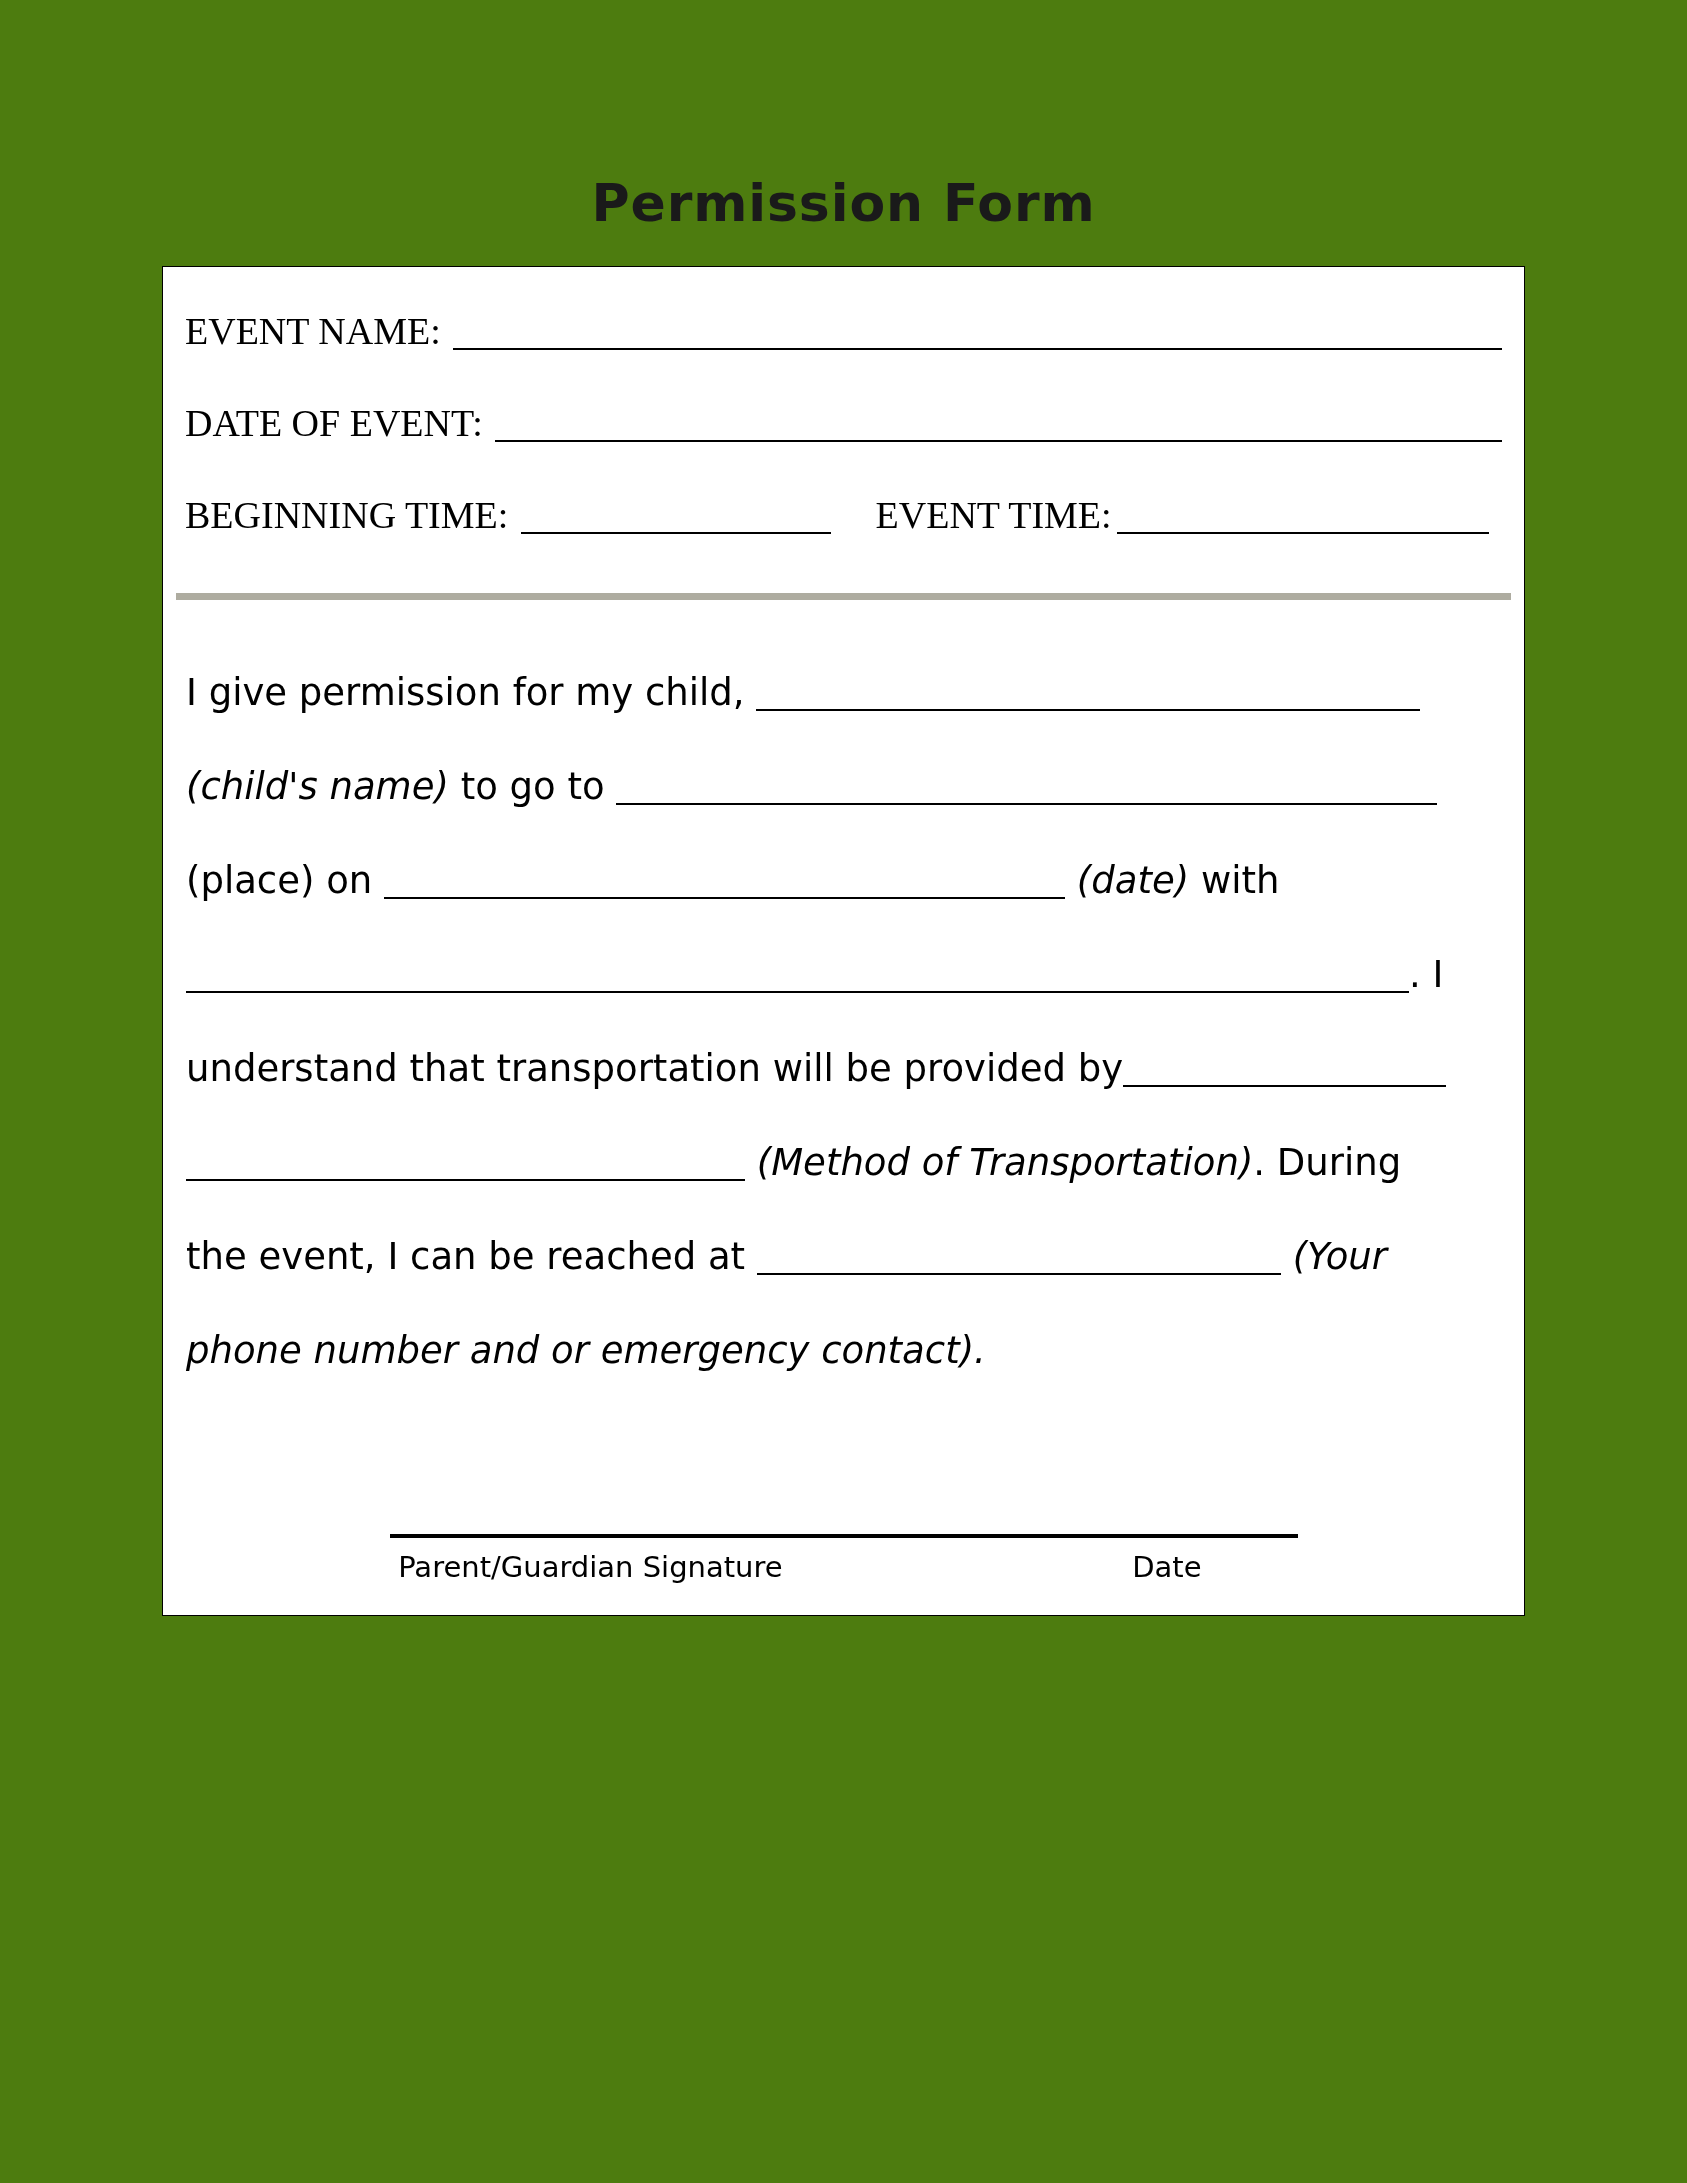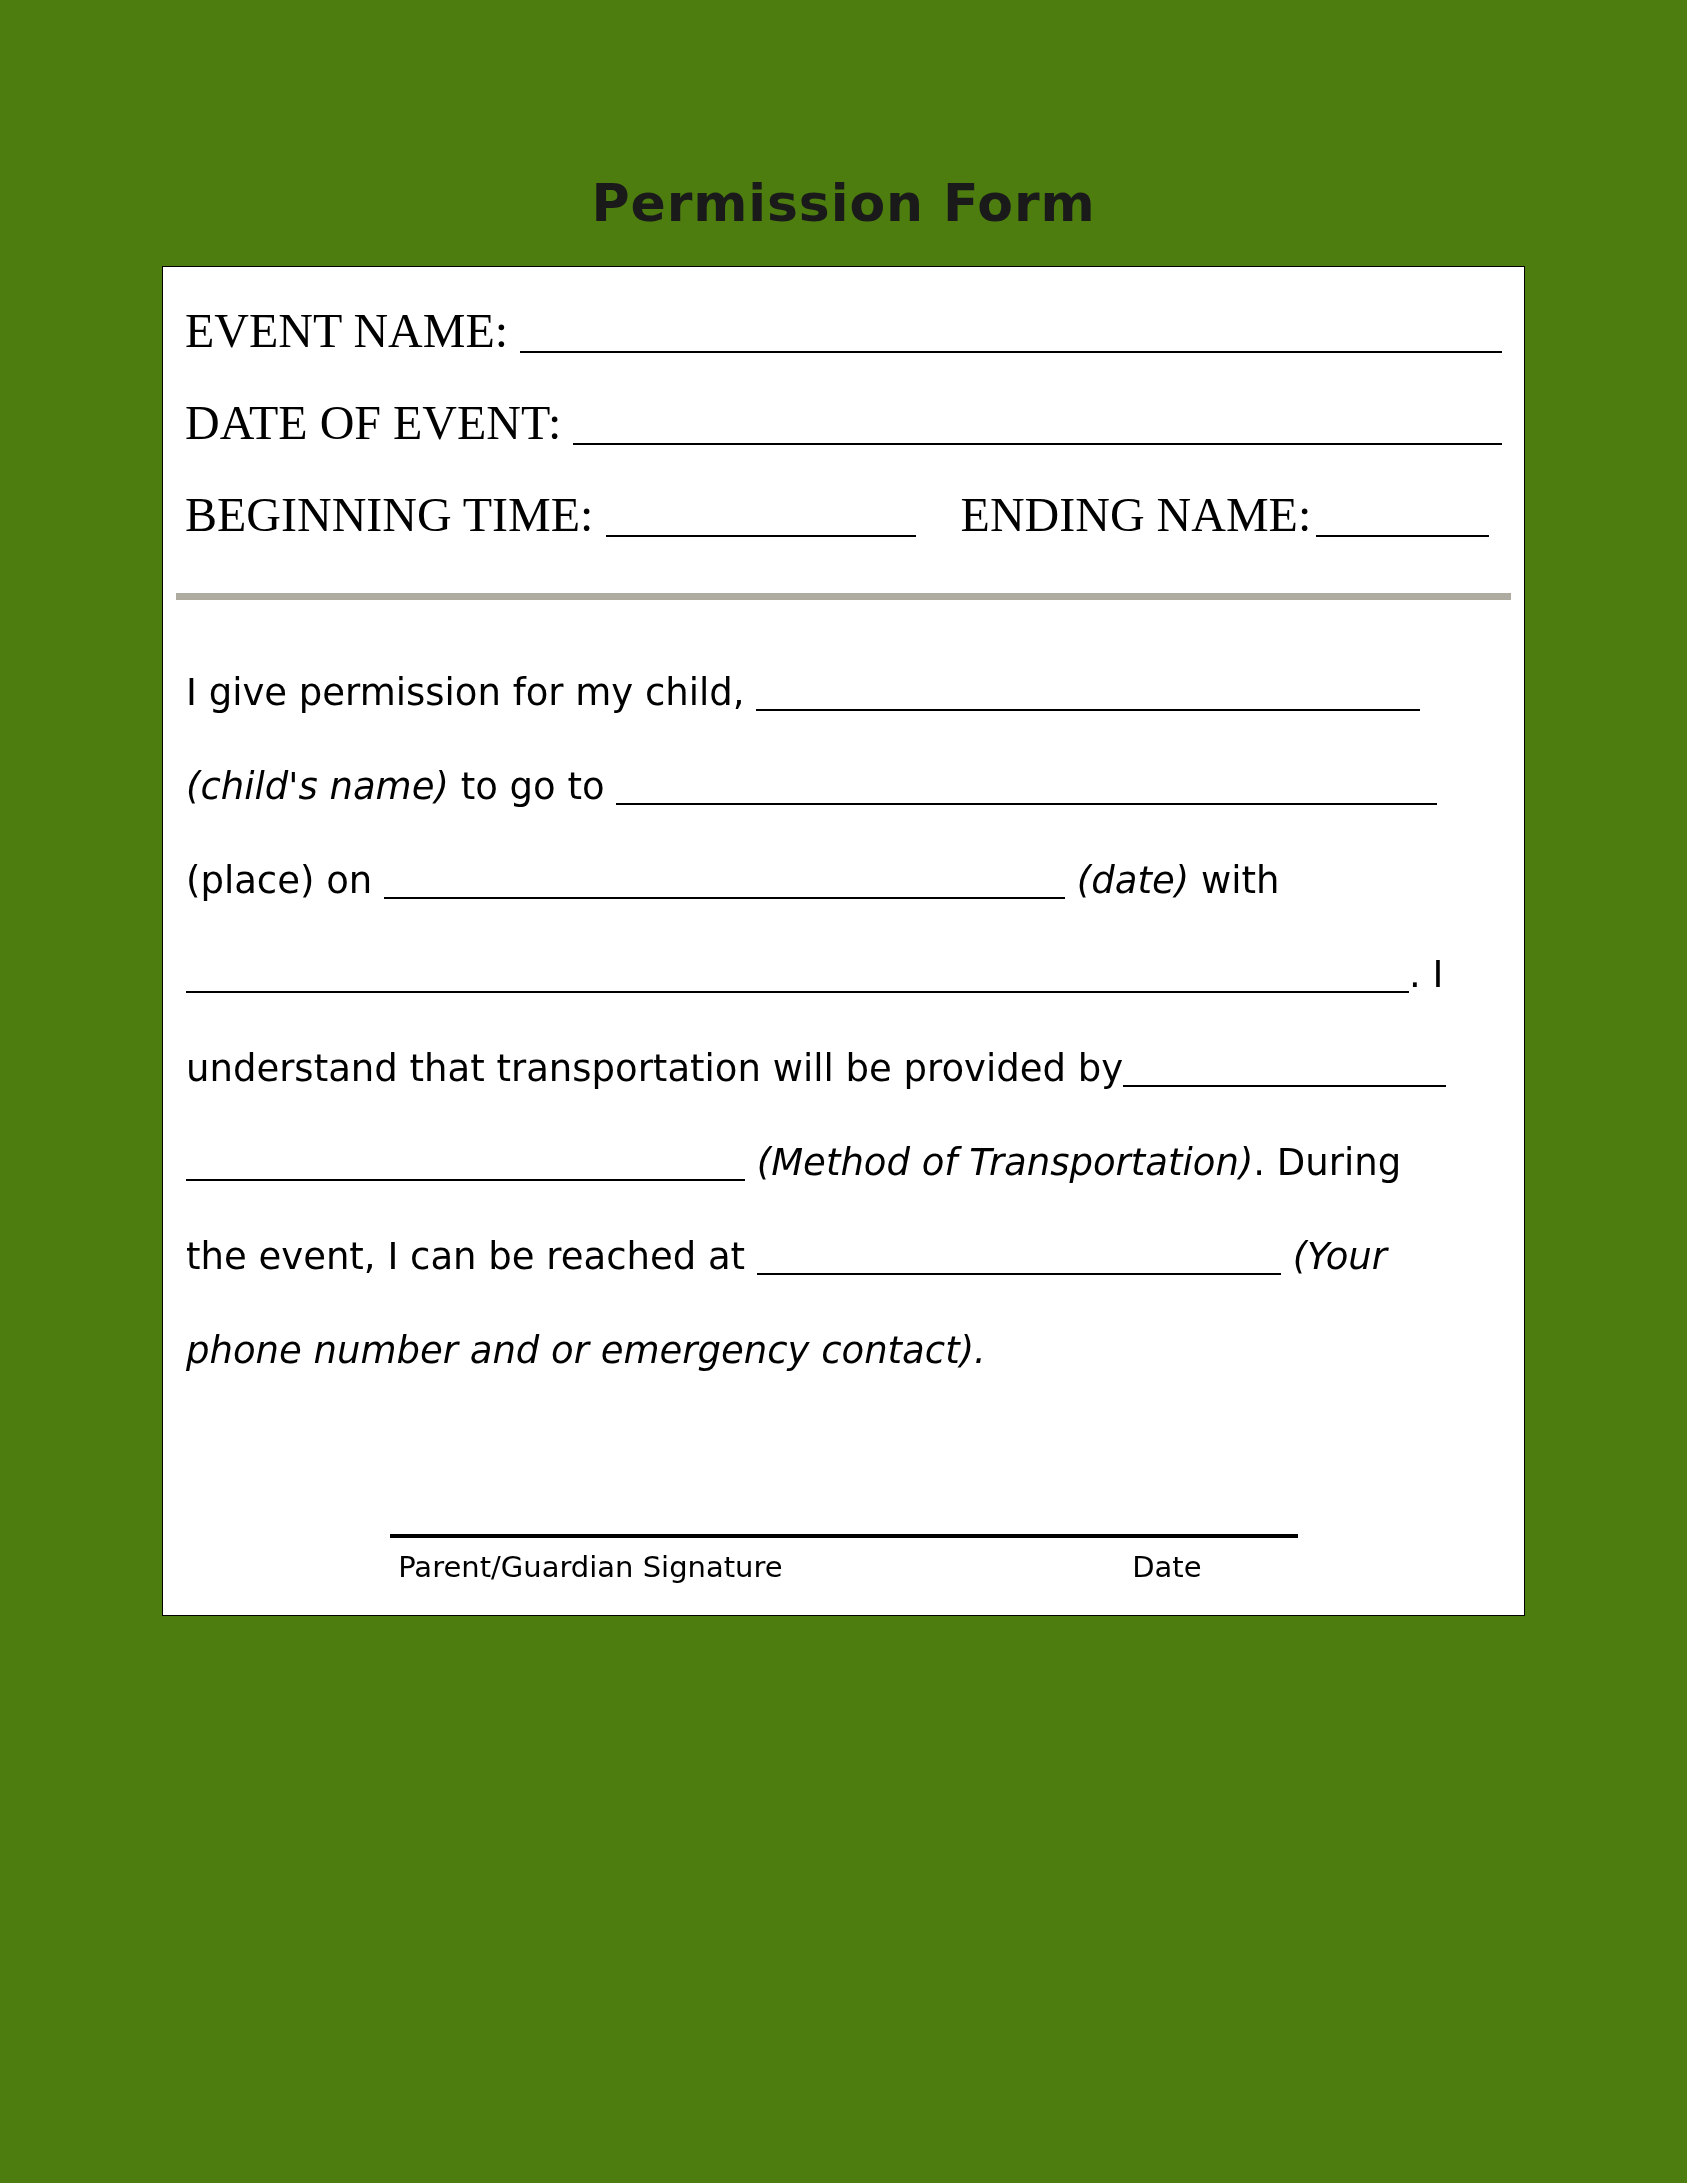--- a/index.html
+++ b/index.html
@@ -32,21 +32,21 @@
     border: 1.7px solid #000000;
     padding: 17.5px 22px 21px 22px;
     background: #ffffff;
   }
   
   .hdr-row {
     display: flex;
     align-items: baseline;
     line-height: 92px;
     font-family: "Liberation Serif", "DejaVu Serif", serif;
-    font-size: 48px;
+    font-size: 38px;
     white-space: nowrap;
   }
   .hdr-label { flex: 0 0 auto; }
   .blank {
     display: inline-block;
     border-bottom: 2.6px solid #000000;
     position: relative;
     top: 6.1px;
     height: 0;
   }
@@ -97,21 +97,21 @@
 
     <div class="hdr-row">
       <span class="hdr-label">DATE OF EVENT:</span>
       <span class="blank grow"></span>
     </div>
 
     <div class="hdr-row times">
       <span class="hdr-label">BEGINNING TIME:</span>
       <span class="blank" style="width:310px"></span>
       <span class="gap"></span>
-      <span class="hdr-label">ENDING NAME:</span>
+      <span class="hdr-label">EVENT TIME:</span>
       <span class="blank grow et"></span>
     </div>
 
     <div class="divider"></div>
 
     <div class="body-text">
       <p><span>I give permission for my child,</span>
         <span class="blank" style="width:664px"></span></p>
 
       <p><span class="it">(child's name)</span>

